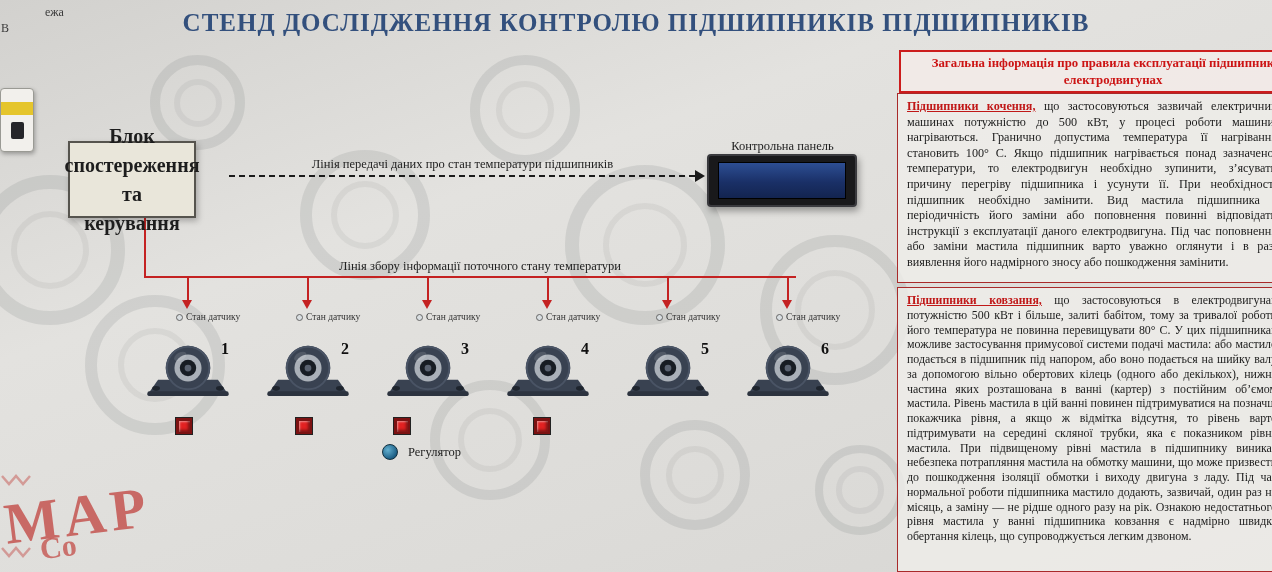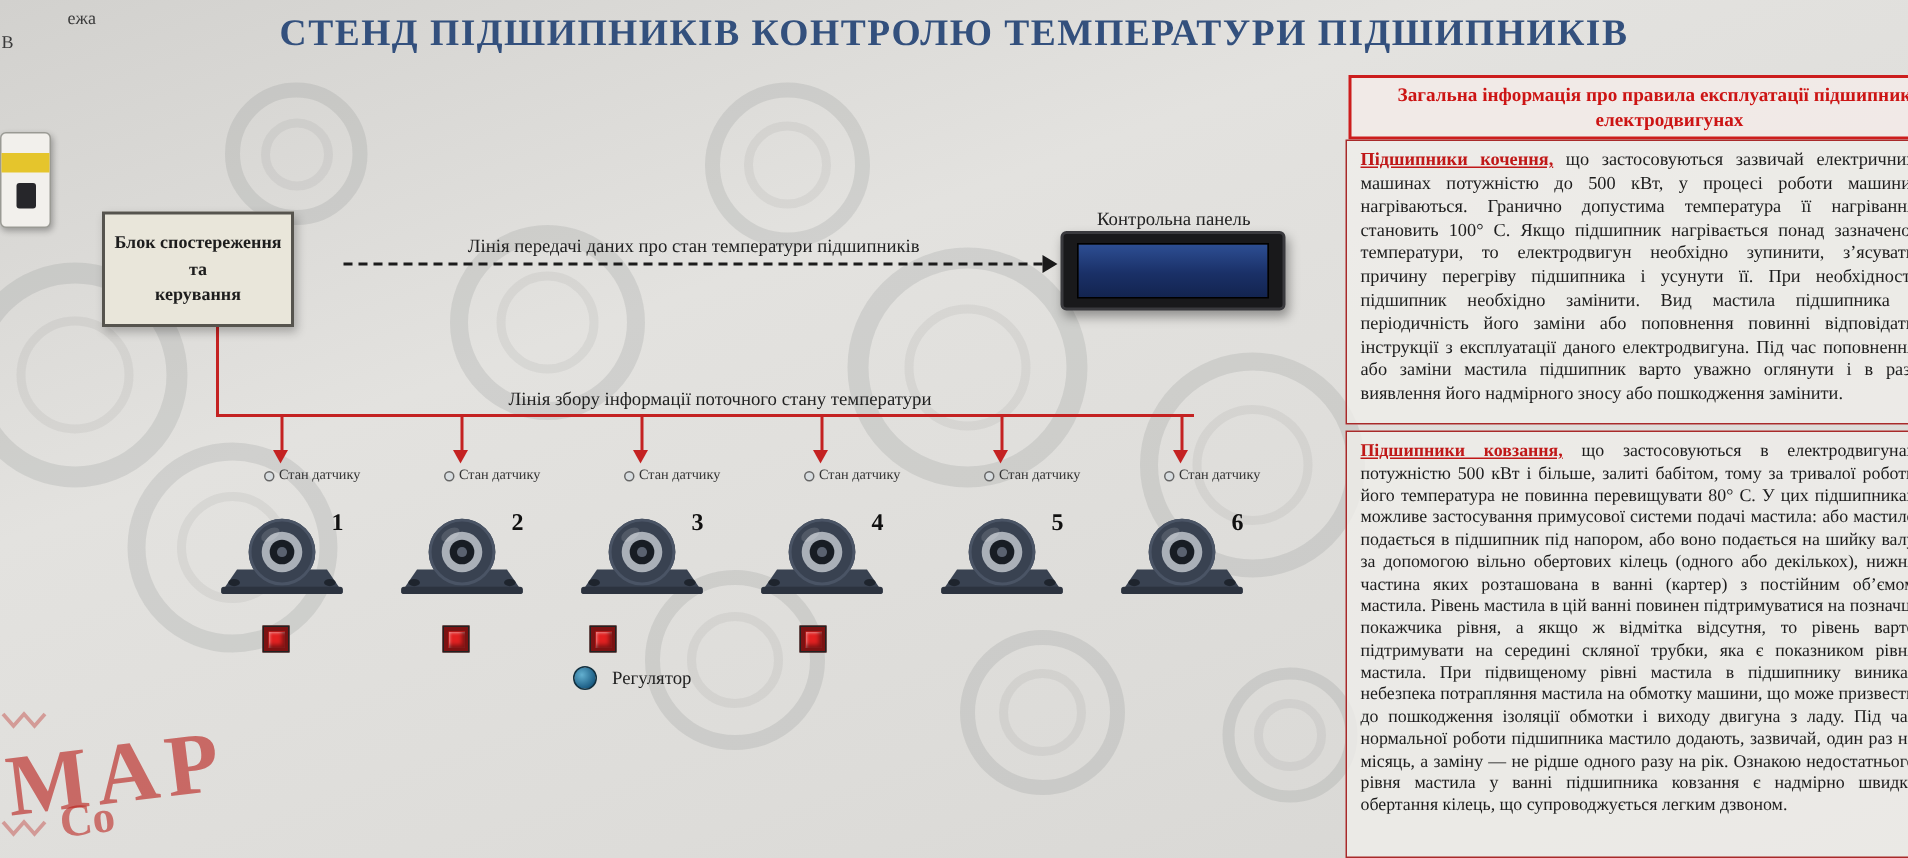--- a/index.html
+++ b/index.html
@@ -21,21 +21,21 @@
   .frag { position:absolute; left:1px; font-size:12px; color:#3a3a3a; z-index:3; }
 
   .breaker { position:absolute; left:0; top:88px; width:34px; height:64px; background:#f2f0ec;
     border:1px solid #9a9a94; border-radius:4px; box-shadow:1px 2px 4px rgba(0,0,0,0.3); z-index:3; }
   .breaker-band { position:absolute; left:0; top:13px; width:100%; height:13px; background:#e5c52c; }
   .breaker-toggle { position:absolute; left:10px; top:33px; width:13px; height:17px; background:#26262a; border-radius:2px; }
 
   .ctrl-block {
     position:absolute; left:68px; top:141px; width:128px; height:77px; background:#e9e6da;
     border:2px solid #56544e; display:flex; align-items:center; justify-content:center;
-    text-align:center; font-weight:bold; font-size:12px; line-height:1.45; color:#1d1d1d;
+    text-align:center; font-weight:bold; font-size:20px; line-height:1.45; color:#1d1d1d;
     white-space:pre-line; box-shadow:2px 3px 6px rgba(0,0,0,0.25); z-index:4;
   }
 
   .dash-label { position:absolute; left:235px; top:157px; width:455px; text-align:center;
     font-size:12.5px; color:#222; z-index:4; }
   .dash-line { position:absolute; left:229px; top:175px; width:466px; border-top:2px dashed #1b1b1b; z-index:3; }
   .dash-arrow { position:absolute; left:695px; top:170px; width:0; height:0;
     border-left:10px solid #1b1b1b; border-top:6px solid transparent; border-bottom:6px solid transparent; z-index:3; }
 
   .panel-label { position:absolute; left:695px; top:139px; width:175px; text-align:center;
@@ -103,21 +103,21 @@
   <div class="ring" style="left:85px; top:295px; width:140px; height:140px; border-width:12px;"></div>
   <div class="ring" style="left:640px; top:420px; width:110px; height:110px; border-width:10px;"></div>
   <div class="ring" style="left:815px; top:445px; width:90px; height:90px; border-width:8px;"></div>
 
   <div class="wm1">МАР</div>
   <div class="wm2">Со</div>
   <svg class="flourish" width="40" height="90" viewBox="0 0 40 90">
     <path d="M2 6 l7 8 l7 -8 l7 8 l7 -8 M2 78 l7 8 l7 -8 l7 8 l7 -8" stroke="rgba(186,33,28,0.6)" stroke-width="2.5" fill="none"></path>
   </svg>
 
-  <div class="stage-title">СТЕНД ПІДШИПНИКІВ КОНТРОЛЮ ТЕМПЕРАТУРИ ПІДШИПНИКІВ</div>
+  <div class="stage-title">СТЕНД ДОСЛІДЖЕННЯ КОНТРОЛЮ ПІДШИПНИКІВ ПІДШИПНИКІВ</div>
 
   <div class="frag" style="top:5px;padding-left:44px;">ежа</div>
   <div class="frag" style="top:21px;">В</div>
   <div class="breaker">
     <div class="breaker-band"></div>
     <div class="breaker-toggle"></div>
   </div>
 
   <div class="ctrl-block">Блок спостереження
 та

